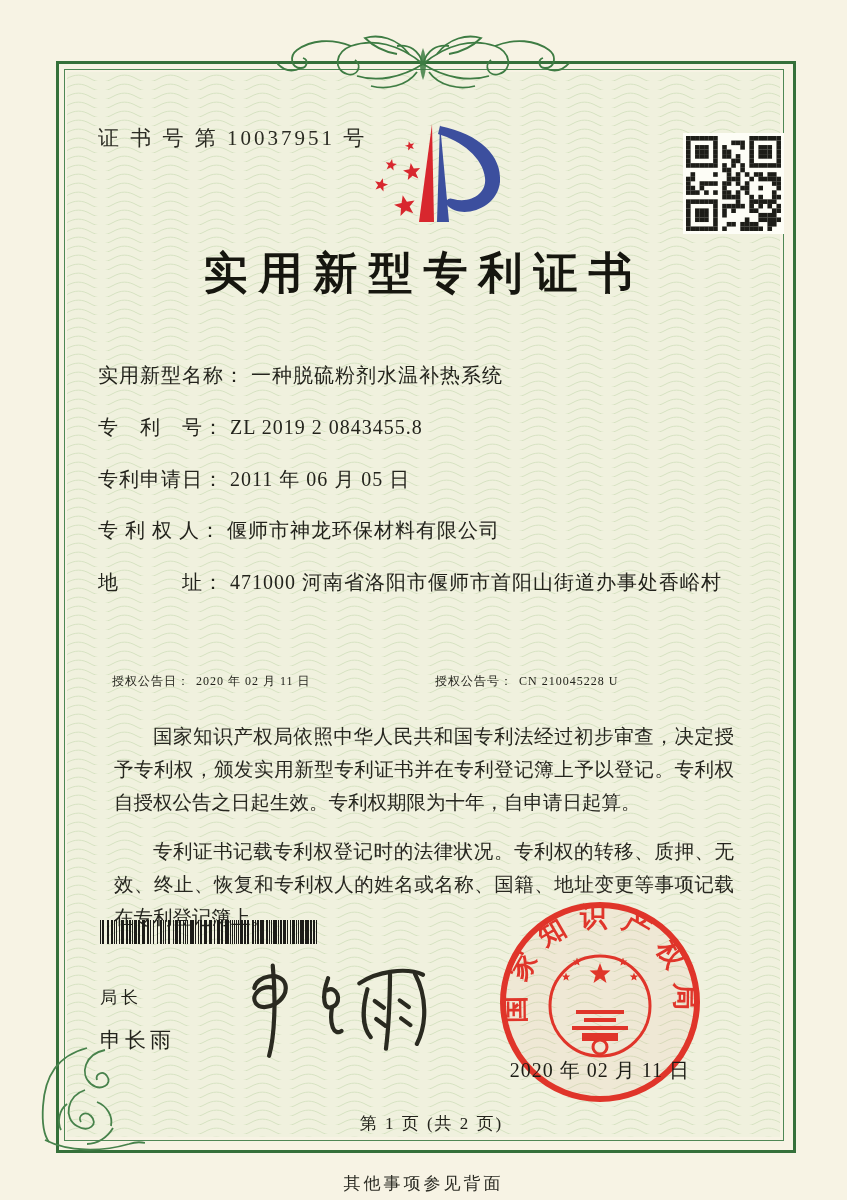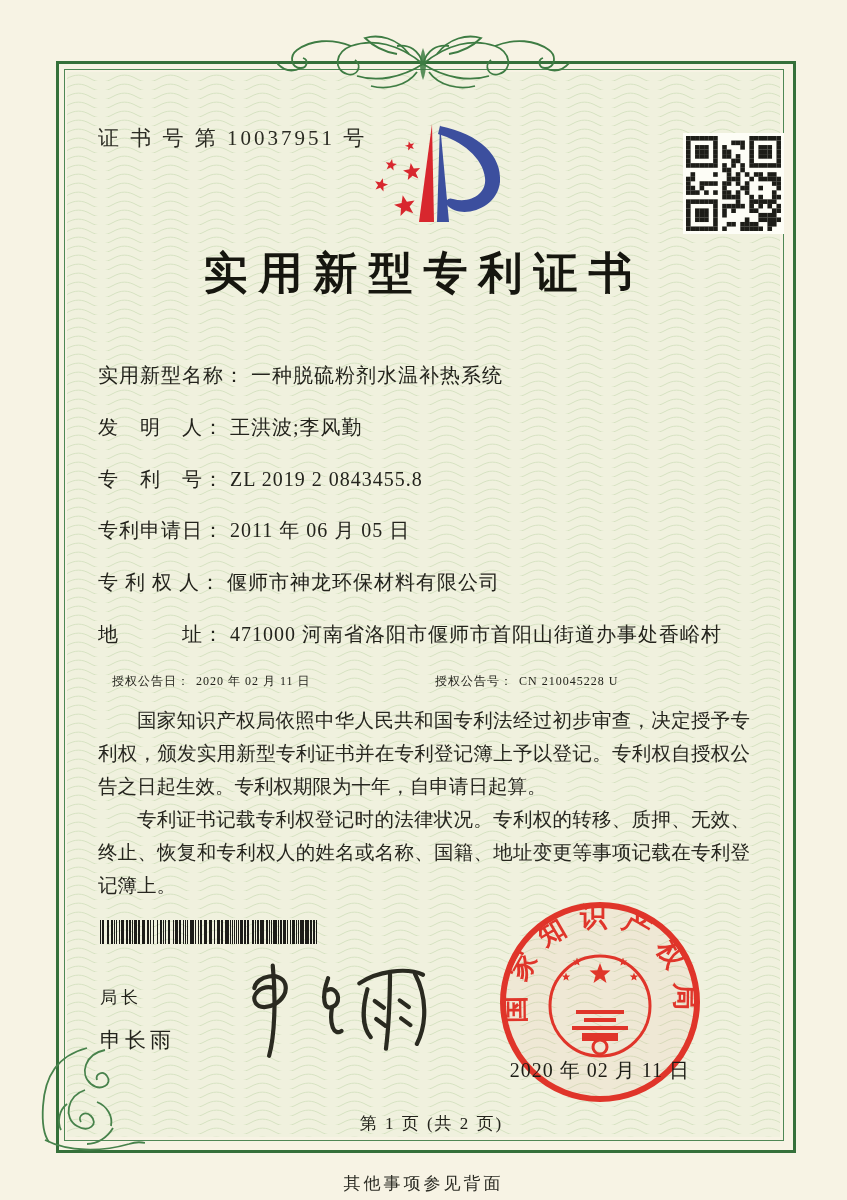--- a/index.html
+++ b/index.html
@@ -39,21 +39,21 @@
   .field-row{height:51.8px;letter-spacing:1px;white-space:nowrap;}
   .field-row .lbl{display:inline-block;}
   .field-row .val{display:inline-block;margin-left:6px;}
   .grant-row{position:absolute;left:112px;top:673px;width:655px;font-size:12px;white-space:nowrap;letter-spacing:1px;}
   .grant-no{position:absolute;left:323px;top:0;}
   
   .body-text{
     position:absolute;left:98px;top:704px;width:652px;
     font-size:19.5px;line-height:33px;text-align:justify;color:#26261f;
   }
-  .body-text p{margin:0;text-indent:2em;}
+  .body-text p{margin:16px;text-indent:2em;}
   
   .barcode{position:absolute;left:100px;top:920px;width:222px;height:24px;}
   .signer-title{position:absolute;left:100px;top:986px;font-size:17px;letter-spacing:4px;}
   .signer-name{position:absolute;left:100px;top:1026px;font-size:21px;letter-spacing:4px;}
   .signature{position:absolute;left:228px;top:956px;width:218px;height:112px;transform:rotate(-1.5deg);}
   .seal{position:absolute;left:478px;top:878px;width:244px;height:238px;opacity:.93;}
   .seal-date{
     position:absolute;left:478px;top:1057px;width:244px;text-align:center;
     font-size:20px;letter-spacing:1px;color:#1d1d16;z-index:5;
   }
@@ -348,23 +348,20 @@
       <rect x="6" y="20" width="1.02" height="1.02" fill="#1d1d18"></rect>
     </svg>
 
   <div class="title">实用新型专利证书</div>
 
   <div class="fields">
     <div class="field-row">
       <span class="lbl">实用新型名称：</span><span class="val">一种脱硫粉剂水温补热系统</span>
     </div>
     <div class="field-row">
-      <span class="lbl">发　明　人：</span><span class="val">王洪波;李风勤</span>
-    </div>
-    <div class="field-row">
       <span class="lbl">专　利　号：</span><span class="val">ZL 2019 2 0843455.8</span>
     </div>
     <div class="field-row">
       <span class="lbl">专利申请日：</span><span class="val">2011 年 06 月 05 日</span>
     </div>
     <div class="field-row">
       <span class="lbl">专 利 权 人：</span><span class="val">偃师市神龙环保材料有限公司</span>
     </div>
     <div class="field-row">
       <span class="lbl">地　　　址：</span><span class="val">471000 河南省洛阳市偃师市首阳山街道办事处香峪村</span>

